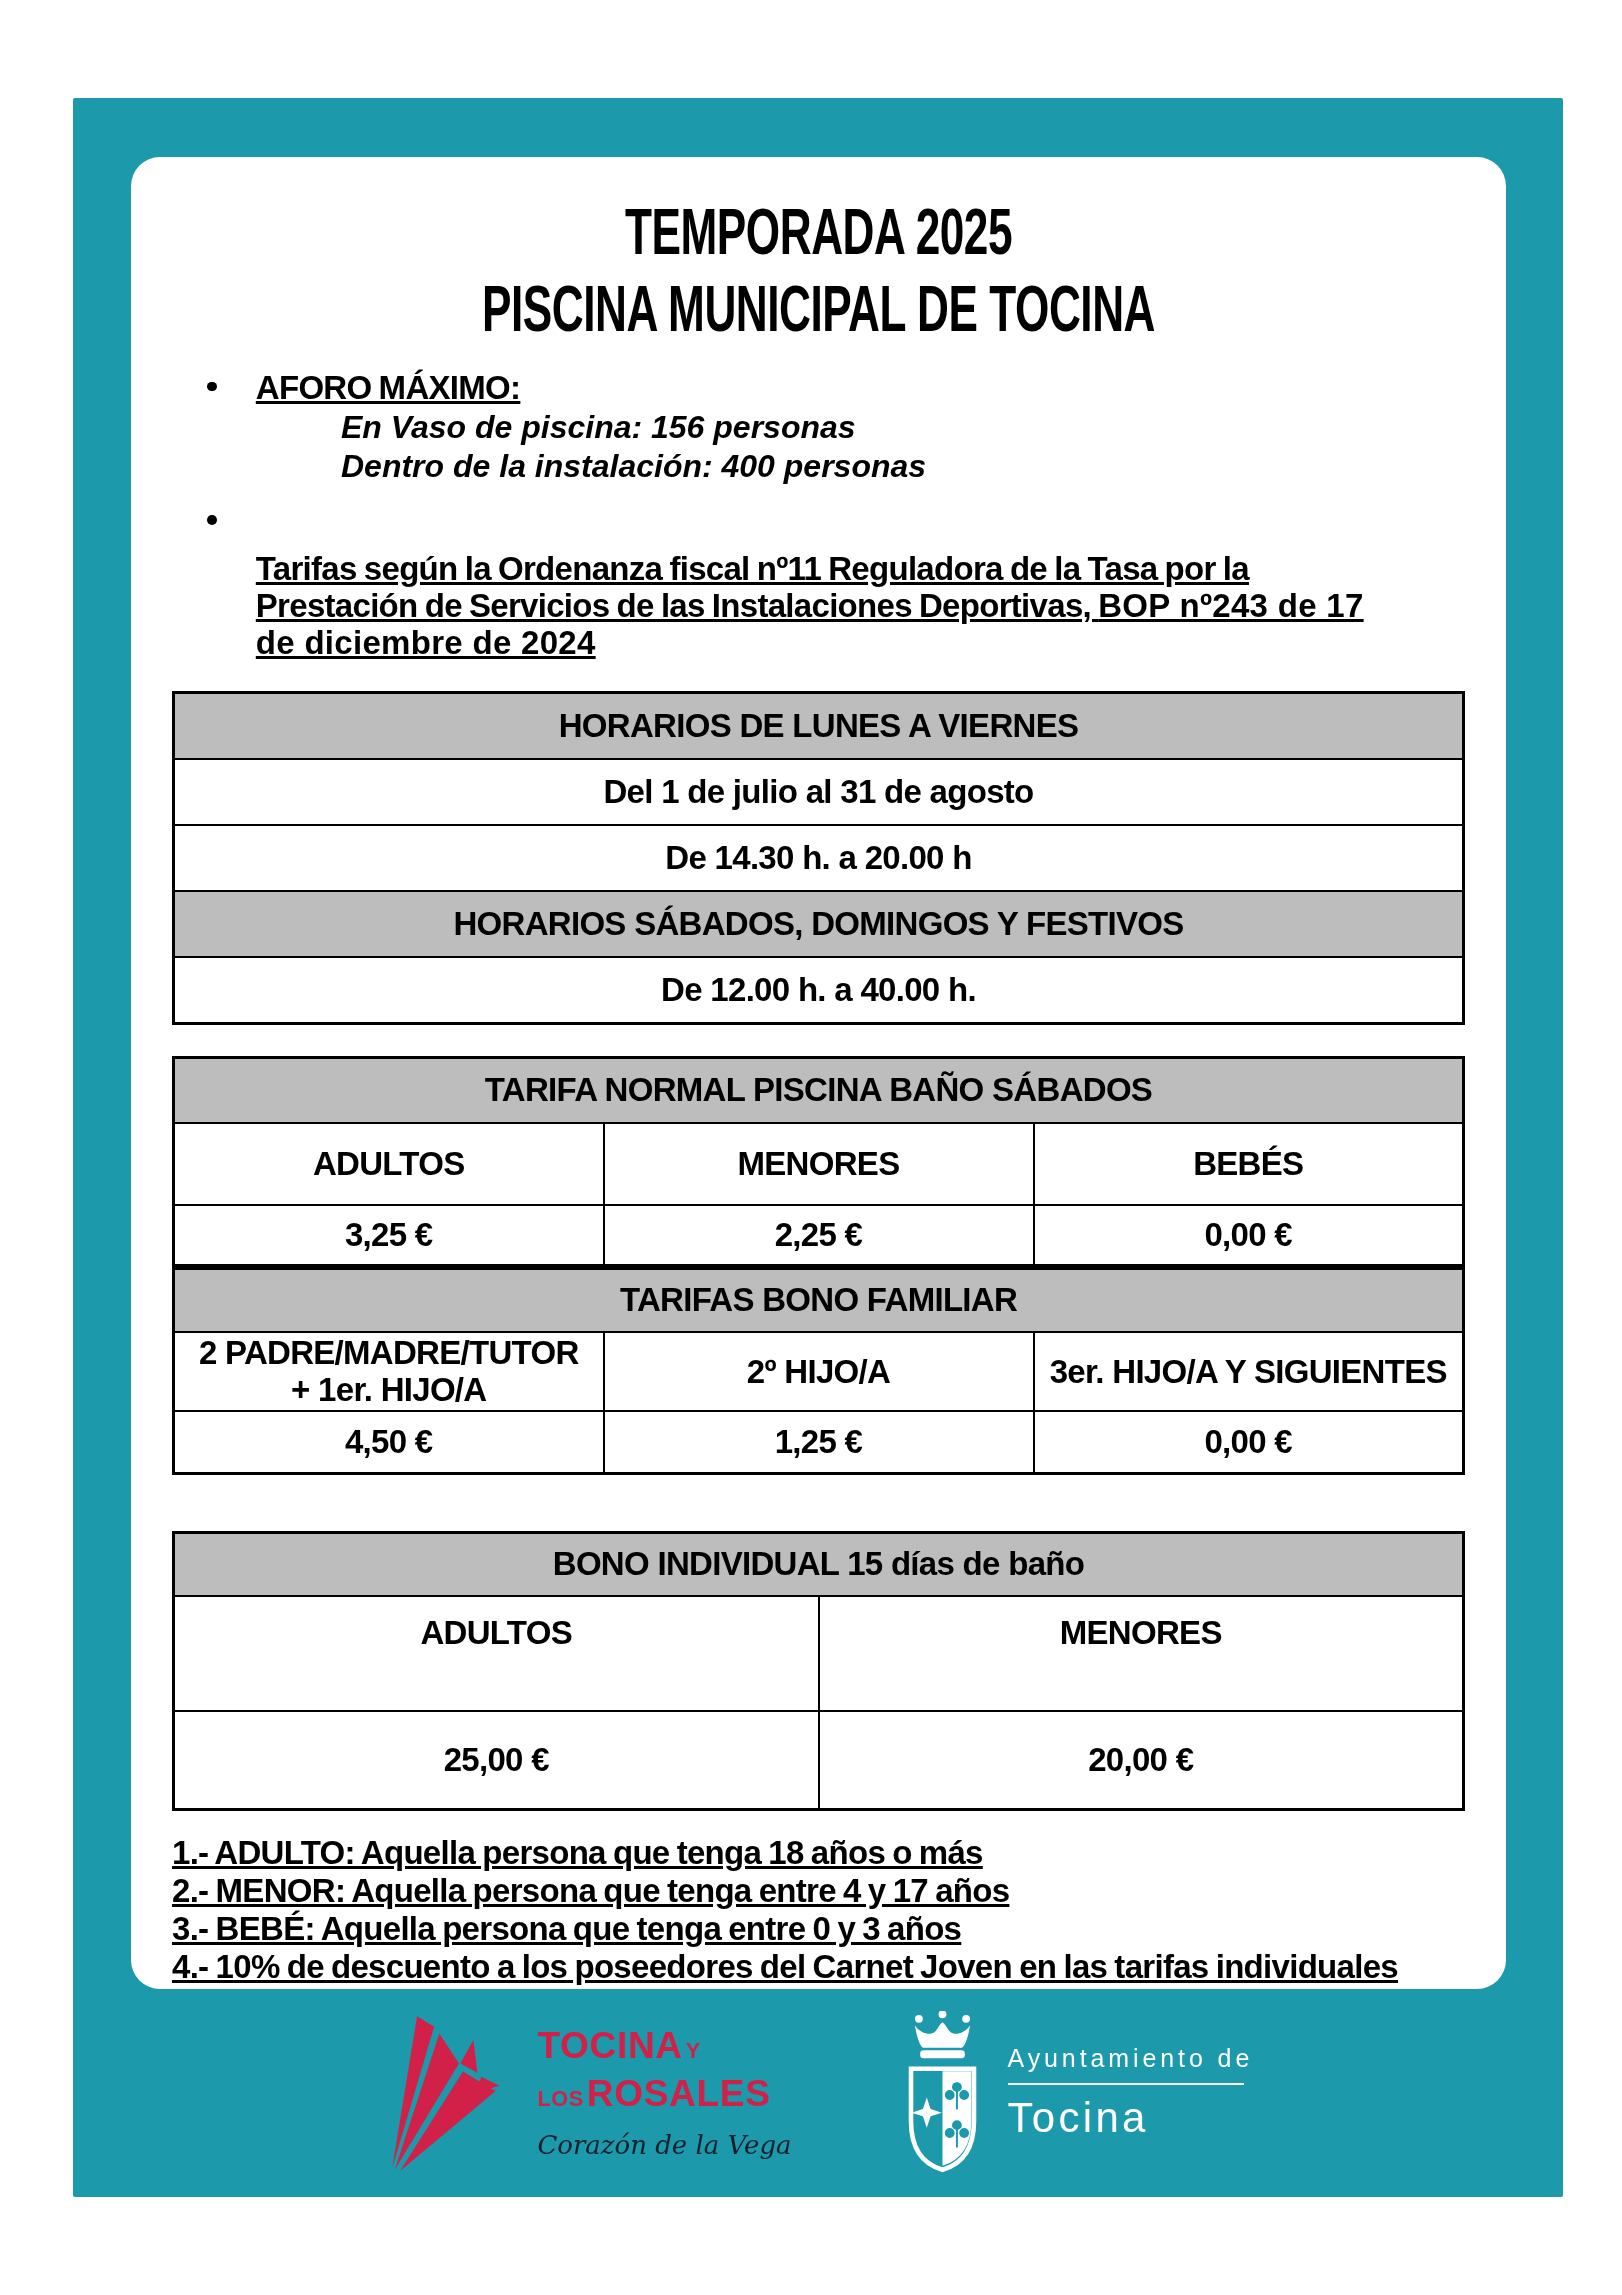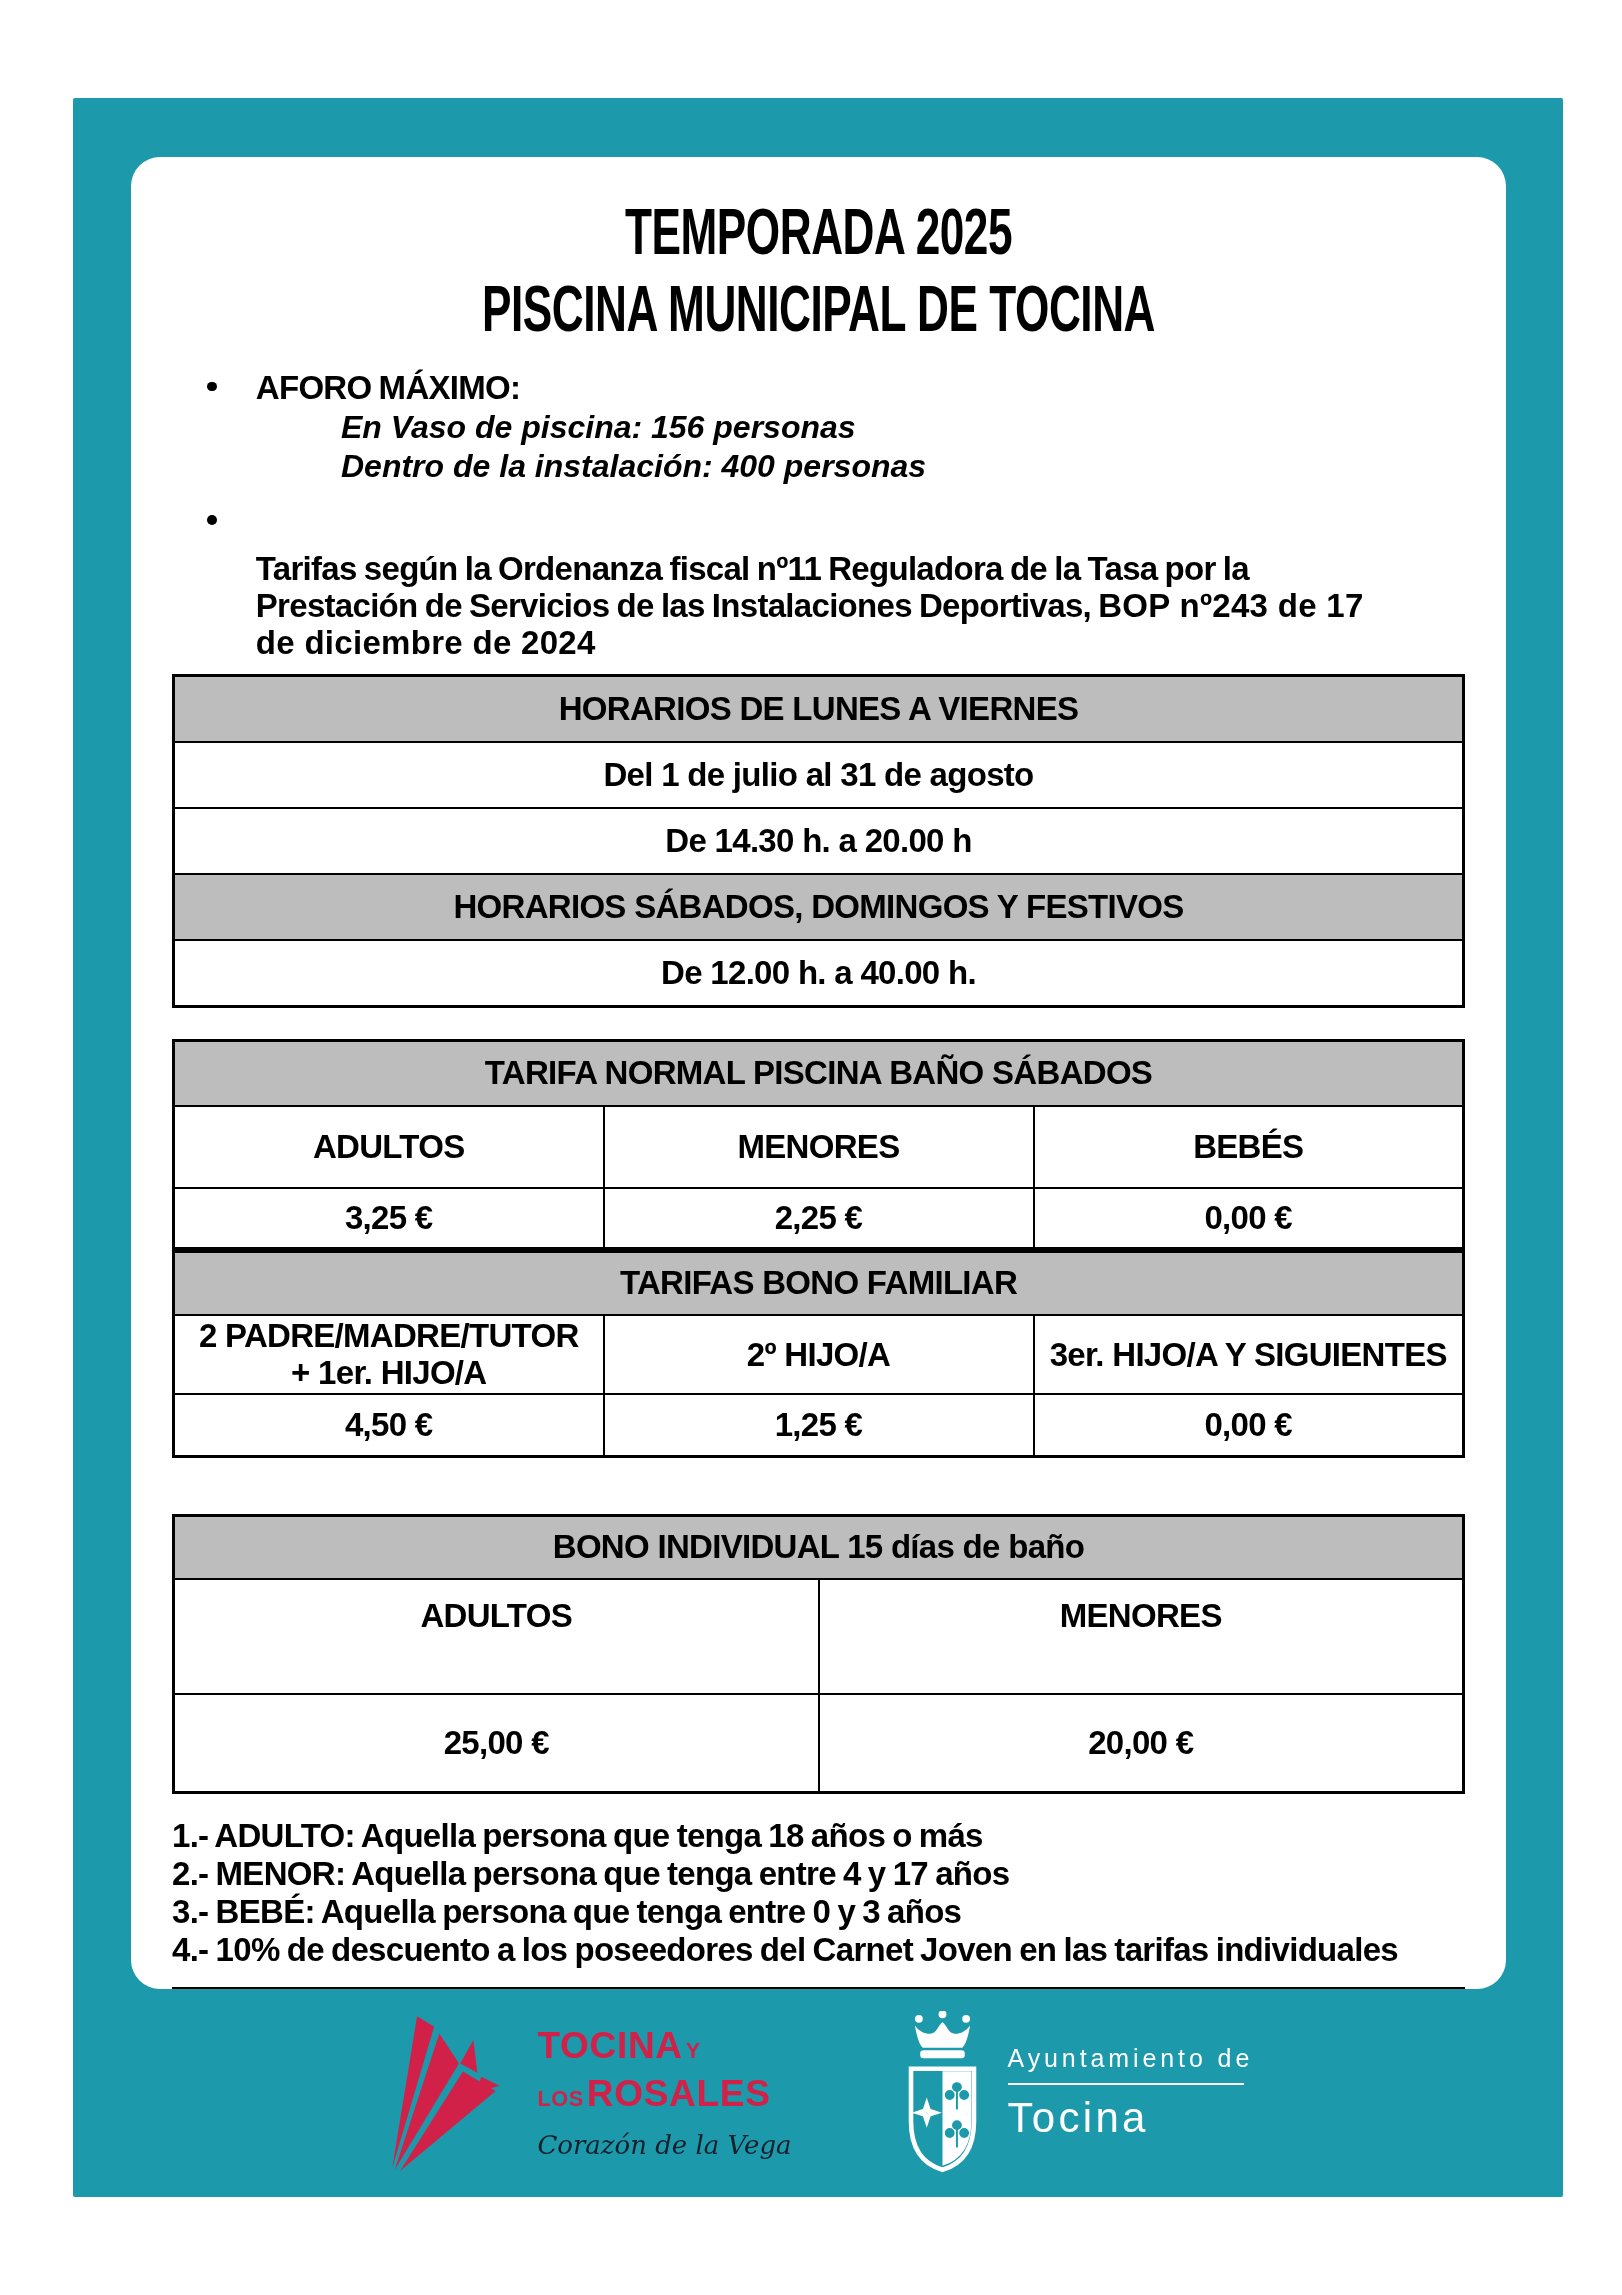--- a/index.html
+++ b/index.html
@@ -15,35 +15,35 @@
     position:absolute;left:58px;top:59px;width:1375px;height:1832px;
     background:#ffffff;border-radius:29px;box-sizing:border-box;
     padding:0 41px;overflow:hidden;
   }
   .title{margin-top:36px;text-align:center;}
   .title-line{
     display:block;font-size:65px;font-weight:bold;line-height:77px;
     letter-spacing:-0.7px;transform:scaleX(0.68);transform-origin:50% 50%;
     white-space:nowrap;
   }
-  .narrow{letter-spacing:-0.7px;word-spacing:-1.3px;}
+  .narrow{letter-spacing:-0.7px;word-spacing:-1.3px;text-decoration:underline;}
   .bullet-block{margin-top:21.6px;}
   .bullet{display:flex;align-items:flex-start;padding-left:35px;}
   .dot{flex:0 0 9.8px;width:9.8px;height:9.8px;border-radius:50%;background:#000;margin:13px 39px 0 0;}
   .bullet-text{font-size:33px;font-weight:bold;line-height:37px;}
   .sub-lines{margin:3.9px 0 0 169px;font-size:32px;font-weight:bold;font-style:italic;line-height:37px;}
   .sub-lines div{margin-bottom:1.3px;}
   .bullet2{margin-top:17px;}
   .bullet2 .bullet-text{max-width:1145px;margin-top:48px;}
   .bop{letter-spacing:0.3px;word-spacing:0;}
   table{
     width:100%;border-collapse:collapse;border:3.3px solid #000;
     table-layout:fixed;
   }
-  .t1{margin-top:13px;}
+  .t1{margin-top:30px;}
   .t2{margin-top:31px;}
   .t3{padding-left:19px;}
   .t4{margin-top:56px;}
   th,td{
     border:2.6px solid #000;text-align:center;vertical-align:middle;
     font-size:33px;font-weight:bold;letter-spacing:-0.7px;padding:0 13px;
   }
   .gray{background:#bdbdbd;}
   .t1 td,.t1 th{height:64px;}
   .t2 th{height:63px;}

